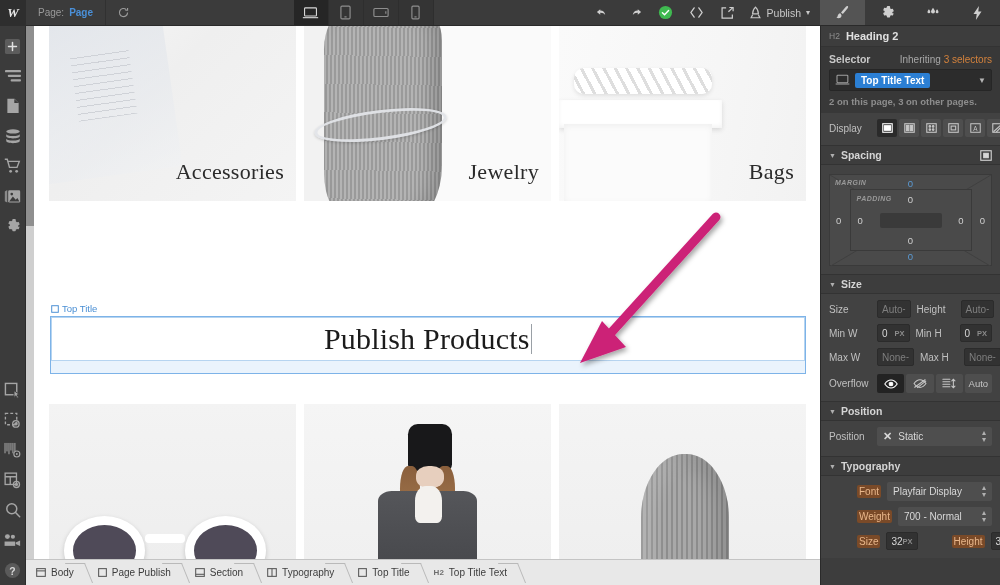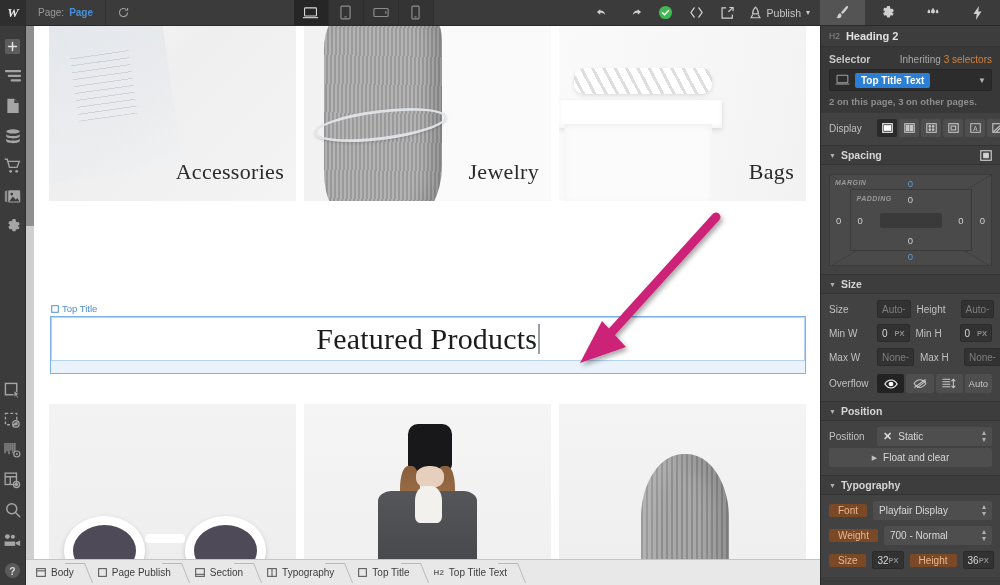--- a/index.html
+++ b/index.html
@@ -252,21 +252,21 @@
     border-top: 1px solid #333; border-bottom: 1px solid #333;
     color: #d5d5d5; font-size: 10.5px; font-weight: bold;
   }
   .rp-sect-hd .tri { font-size: 7px; color: #b0b0b0; }
   .rp-sect-hd .hd-right { margin-left: auto; }
   .rp-body { padding: 6px 8px 8px; background: #424242; }
 
   .row { display: flex; align-items: center; gap: 6px; margin-bottom: 6px; }
   .row:last-child { margin-bottom: 0; }
   .lbl { color: #c0c0c0; font-size: 10px; width: 42px; flex: none; }
-  .lbl.hl { background: #7a4a28; color: #e8b68a; border-radius:2px; padding:1px 9px; width:auto; }
+  .lbl.hl { background: #7a4a28; color: #e8b68a; border-radius:2px; padding:1px 2px; width:auto;margin-left:28px; }
 
   .segbtns { display: flex; gap: 2px; }
   .seg {
     width: 20px; height: 18px; background: #4e4e4e; border-radius: 2px;
     display: flex; align-items: center; justify-content: center; color: #c6c6c6;
   }
   .seg.on { background: #2a2a2a; color: #fff; }
 
   
   .spacing-box {
@@ -602,21 +602,21 @@
         <div id="tt-tag">
           <span>
             <svg width="8" height="8" viewBox="0 0 9 9" fill="none" stroke="#4a8fd4" stroke-width="1.1">
               <rect x="0.8" y="0.8" width="7.4" height="7.4"></rect>
             </svg>
           </span>
           <span>Top Title</span>
         </div>
         <div id="tt-outer">
           <div id="tt-inner">
-            <span id="tt-heading">Featured Products</span>
+            <span id="tt-heading">Publish Products</span>
               <span id="tt-caret"></span>
           </div>
         </div>
       </div>
 
       <div class="prow" style="top:378px;">
         <div class="pcard img-sun" style="width:247px;height:155px;">
           <span class="frame">
             <span class="lens l"></span>
               <span class="lens r"></span>
@@ -832,24 +832,20 @@
     </div>
     <div class="rp-body">
       <div class="row" style="margin-bottom:2px;">
         <span class="lbl">Position</span>
         <div class="select">
           <span style="font-weight:bold;font-size:11px;color:#d8d8d8;">✕</span>
           <span>Static</span>
           <span class="spin">▴<br>▾</span>
         </div>
       </div>
-      <div class="floatbtn">
-        <span class="tri">▶</span>
-        <span>Float and clear</span>
-      </div>
     </div>
 
     <div class="rp-sect-hd">
       <span class="tri">▼</span>
       <span>Typography</span>
     </div>
     <div class="rp-body">
       <div class="row">
         <span class="lbl hl">Font</span>
         <div class="select">

